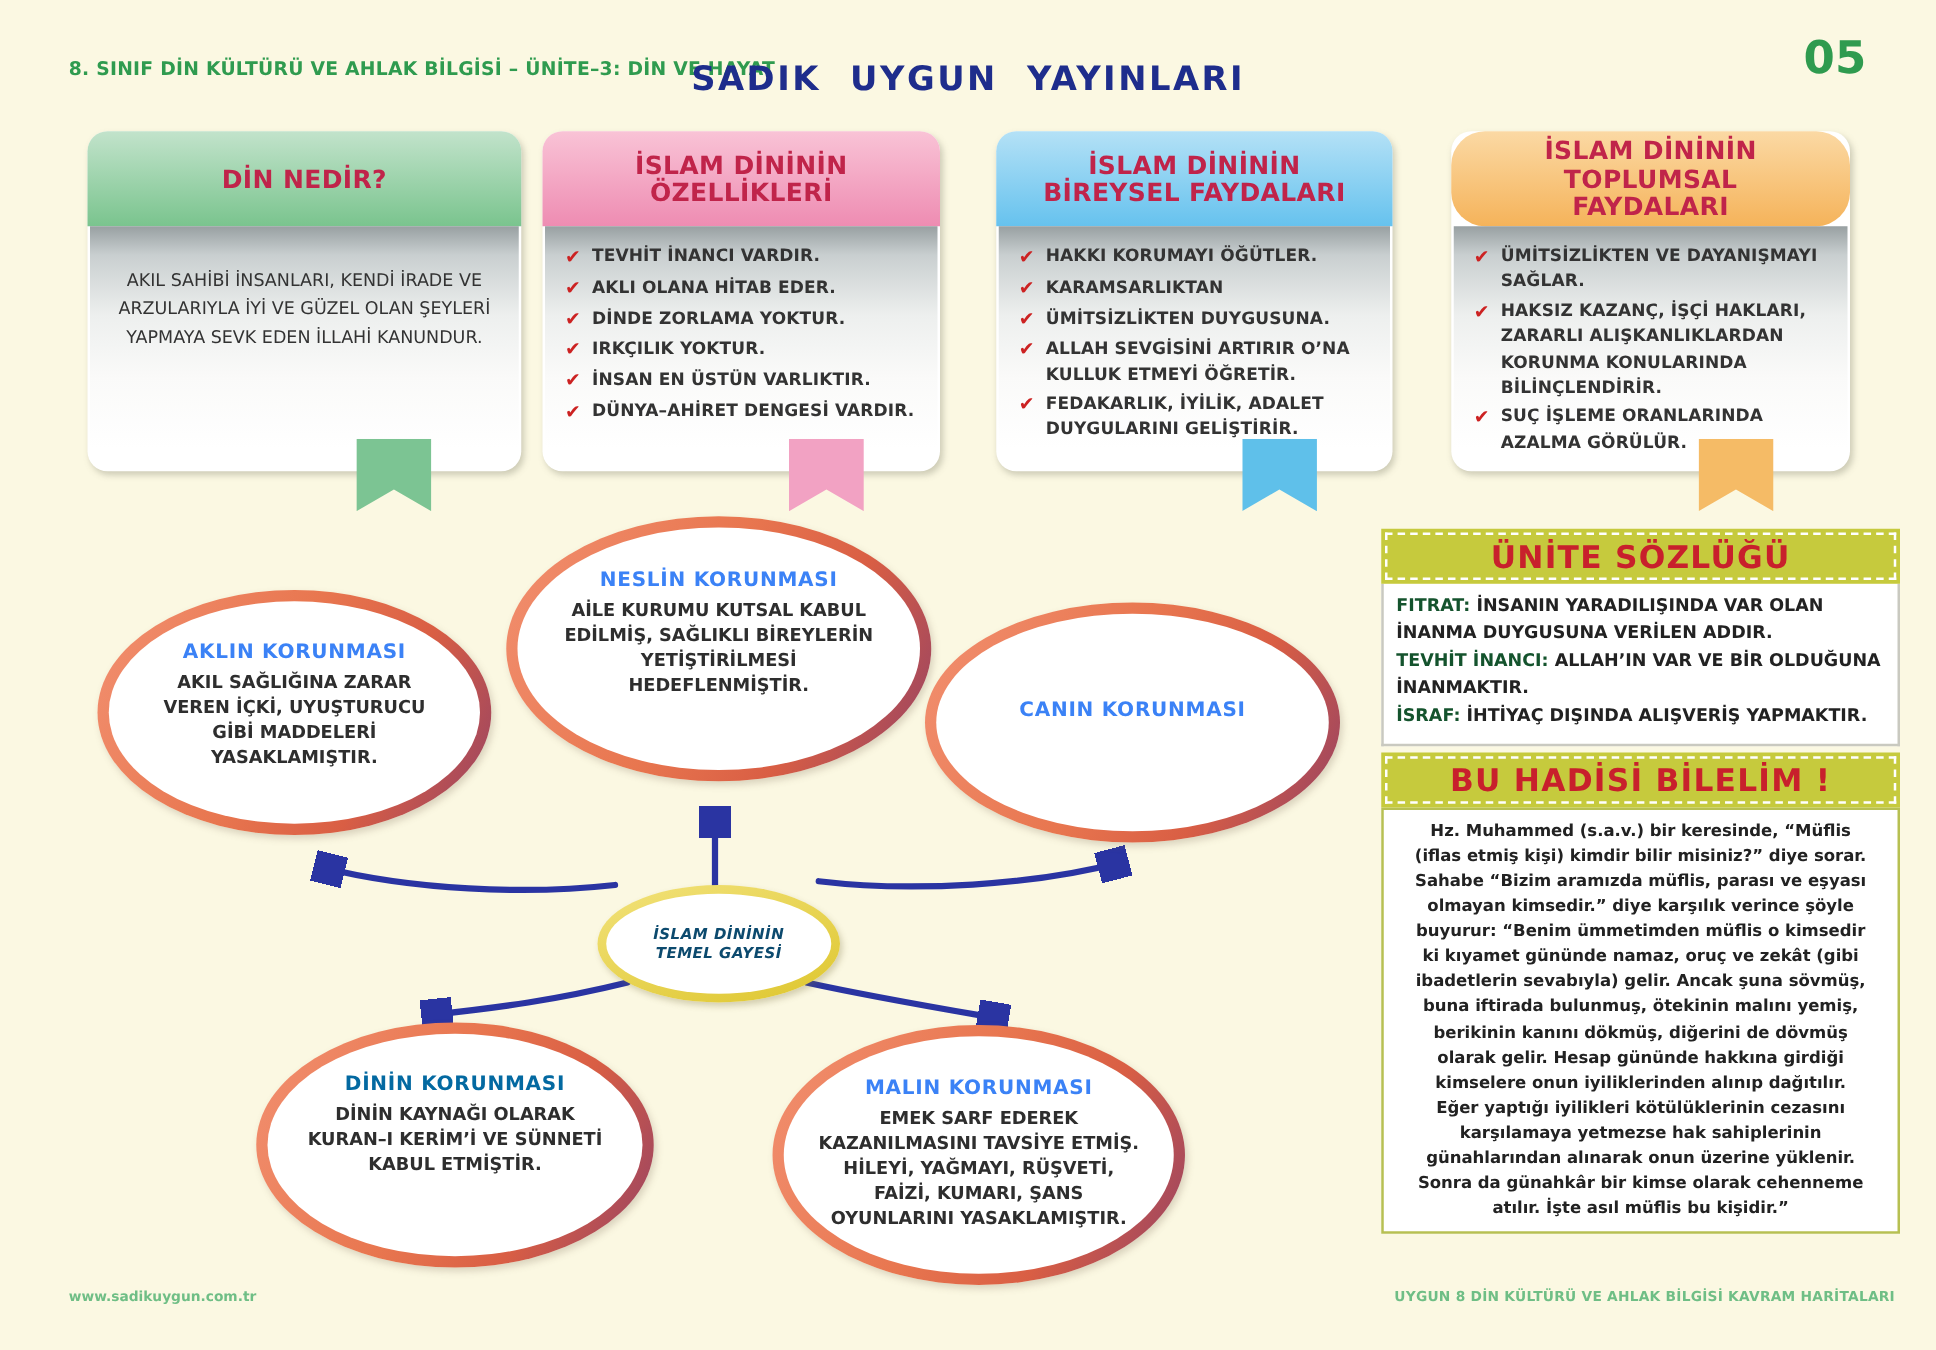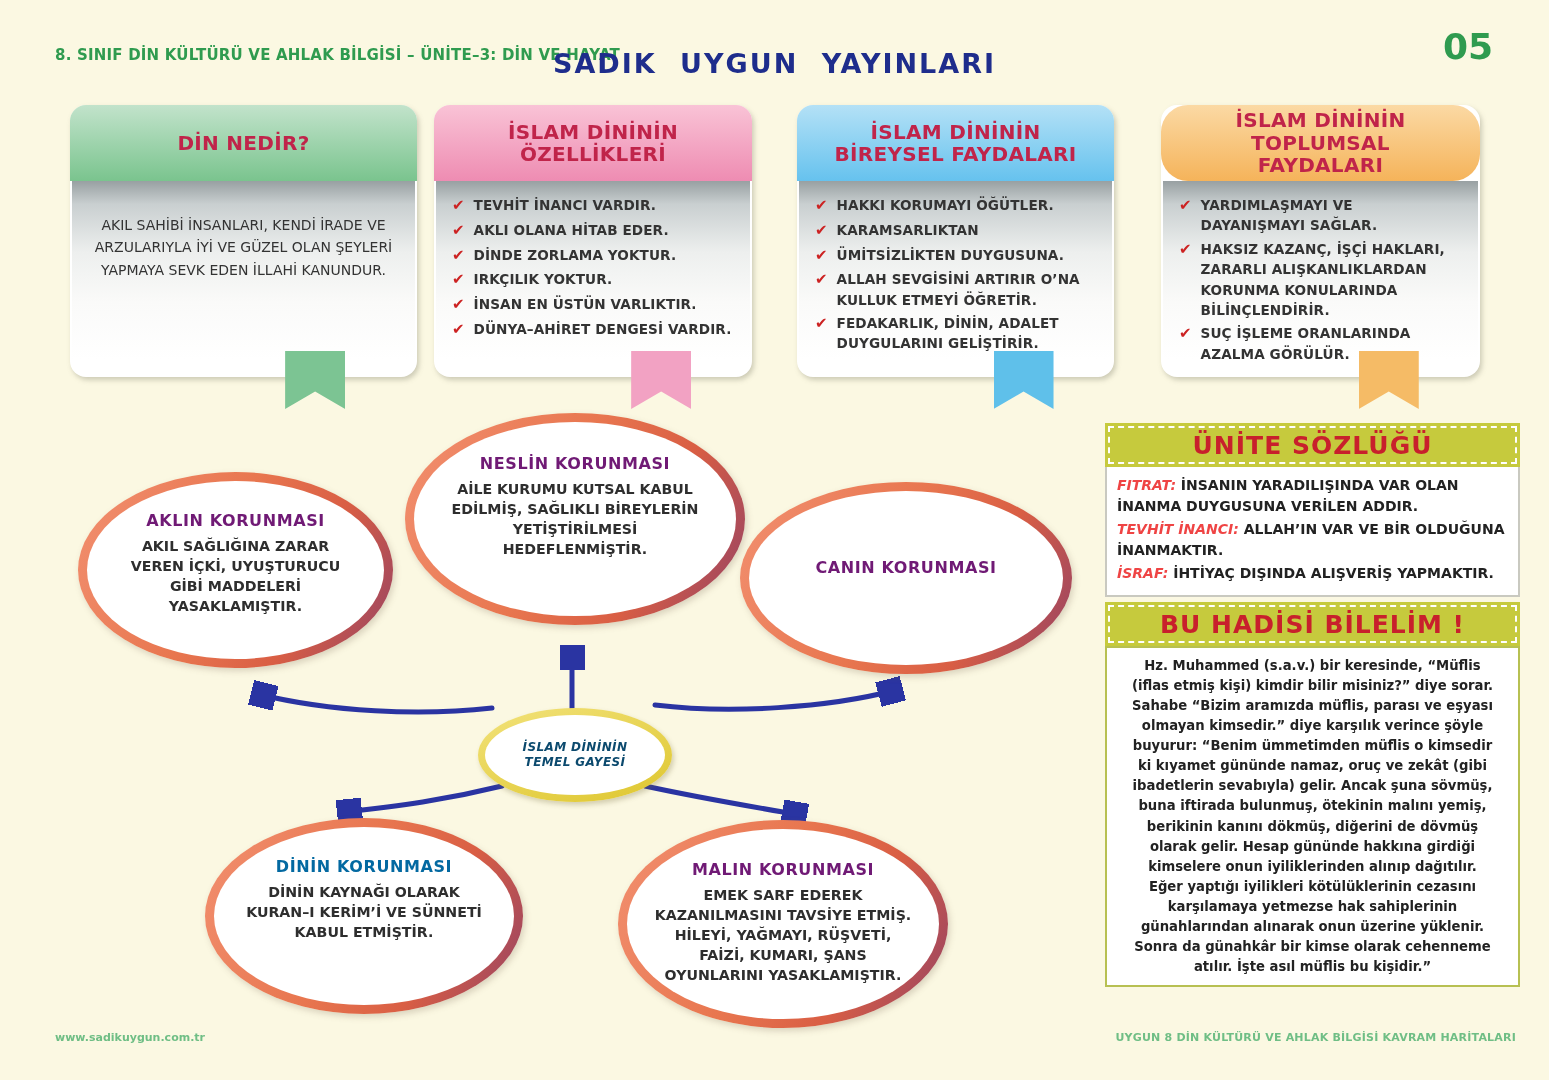--- a/index.html
+++ b/index.html
@@ -29,36 +29,36 @@
   .theme-blue .band{background:linear-gradient(180deg,#B4E1F6,#66C2EE);}
   .theme-blue .ribbon{background:#5FC0EA;}
   .theme-orange .band{background:linear-gradient(180deg,#FBD9A4,#F5B35A);border-radius:27px;}
   .theme-orange .ribbon{background:#F5BB66;}
 
   
   .arrows{position:absolute;left:0;top:0;pointer-events:none;}
   .arrows path{stroke:#2A34A2;stroke-width:5;fill:none;stroke-linecap:round;}
   .node{position:absolute;border-radius:50%;background:linear-gradient(115deg,#F29070 0%,#E8764F 45%,#D95E44 70%,#9E4660 95%);box-shadow:2px 3px 6px rgba(120,100,80,.25);}
   .node-in{position:absolute;inset:9px;border-radius:50%;background:#fff;display:flex;flex-direction:column;align-items:center;justify-content:center;text-align:center;padding:10px 26px;box-sizing:border-box;}
-  .ntitle{font-size:16px;font-weight:bold;color:#701a75;letter-spacing:.6px;margin-bottom:7px;white-space:nowrap;}
+  .ntitle{font-size:16px;font-weight:bold;color:#3b82f6;letter-spacing:.6px;margin-bottom:7px;white-space:nowrap;}
   .navy-title .ntitle{color:#0369a1;}
   .nbody{font-size:14.2px;line-height:1.4;font-weight:bold;color:#2E2E2E;}
   .cnode{position:absolute;border-radius:50%;background:linear-gradient(160deg,#F2E27A,#DEC62E);box-shadow:2px 3px 5px rgba(120,110,60,.3);}
   .cnode-in{position:absolute;inset:7px;border-radius:50%;background:#fff;display:flex;align-items:center;justify-content:center;text-align:center;padding:4px 14px;box-sizing:border-box;}
   .cntitle{font-size:12px;line-height:1.25;font-weight:bold;color:#0c4a6e;letter-spacing:.4px;font-style:italic;}
 
   
   .panel{position:absolute;left:1105px;width:415px;}
   .panel-head{position:relative;background:#C6CA3D;height:44px;display:flex;align-items:center;justify-content:center;}
   .panel-head::after{content:"";position:absolute;inset:3px;border:2px dashed #fff;pointer-events:none;}
   .ptitle{font-size:25px;font-weight:bold;color:#C8202C;letter-spacing:1px;}
   .gloss{top:423px;}
   .gbody{background:#fff;border:2px solid #C9C9C0;border-top:none;padding:8px 10px 9px 10px;box-sizing:border-box;min-height:123px;}
   .entry{margin:0 0 2px 0;font-size:14px;line-height:1.5;font-weight:bold;color:#222;}
-  .term{color:#ef4444;font-style:italic;}
+  .term{color:#14532d;}
   .hadith{top:602px;}
   .hbody{background:#fff;border:2px solid #B7C052;padding:8px 24px;box-sizing:border-box;max-height:368px;overflow:hidden;}
   .hbody p{margin:0;font-size:13.2px;line-height:1.52;font-weight:bold;color:#222;text-align:center;}
 
   
   .ftr-left{position:absolute;left:55px;top:1031px;font-size:11px;font-weight:bold;color:#6FBE85;}
   .ftr-right{position:absolute;right:33px;top:1031px;font-size:11px;font-weight:bold;color:#6FBE85;letter-spacing:.2px;}
 </style>
 </head>
 <body>
@@ -131,36 +131,36 @@
         <li class="citem">
             <span class="chk">✔</span>
             <span class="ctext">ÜMİTSİZLİKTEN DUYGUSUNA.</span>
           </li>
         <li class="citem">
             <span class="chk">✔</span>
             <span class="ctext">ALLAH SEVGİSİNİ ARTIRIR O’NA KULLUK ETMEYİ ÖĞRETİR.</span>
           </li>
         <li class="citem">
             <span class="chk">✔</span>
-            <span class="ctext">FEDAKARLIK, DİNİN, ADALET DUYGULARINI GELİŞTİRİR.</span>
+            <span class="ctext">FEDAKARLIK, İYİLİK, ADALET DUYGULARINI GELİŞTİRİR.</span>
           </li>
       </ul>
     </div>
     <div class="ribbon"></div>
   </div>
 
   <div class="card theme-orange" style="left:1161px;width:319px;">
     <div class="band">
       <div class="ctitle">İSLAM DİNİNİN TOPLUMSAL FAYDALARI</div>
     </div>
     <div class="cbody">
       <ul class="checklist">
         <li class="citem">
             <span class="chk">✔</span>
-            <span class="ctext">YARDIMLAŞMAYI VE DAYANIŞMAYI SAĞLAR.</span>
+            <span class="ctext">ÜMİTSİZLİKTEN VE DAYANIŞMAYI SAĞLAR.</span>
           </li>
         <li class="citem">
             <span class="chk">✔</span>
             <span class="ctext">HAKSIZ KAZANÇ, İŞÇİ HAKLARI, ZARARLI ALIŞKANLIKLARDAN KORUNMA KONULARINDA BİLİNÇLENDİRİR.</span>
           </li>
         <li class="citem">
             <span class="chk">✔</span>
             <span class="ctext">SUÇ İŞLEME ORANLARINDA AZALMA GÖRÜLÜR.</span>
           </li>
       </ul>

